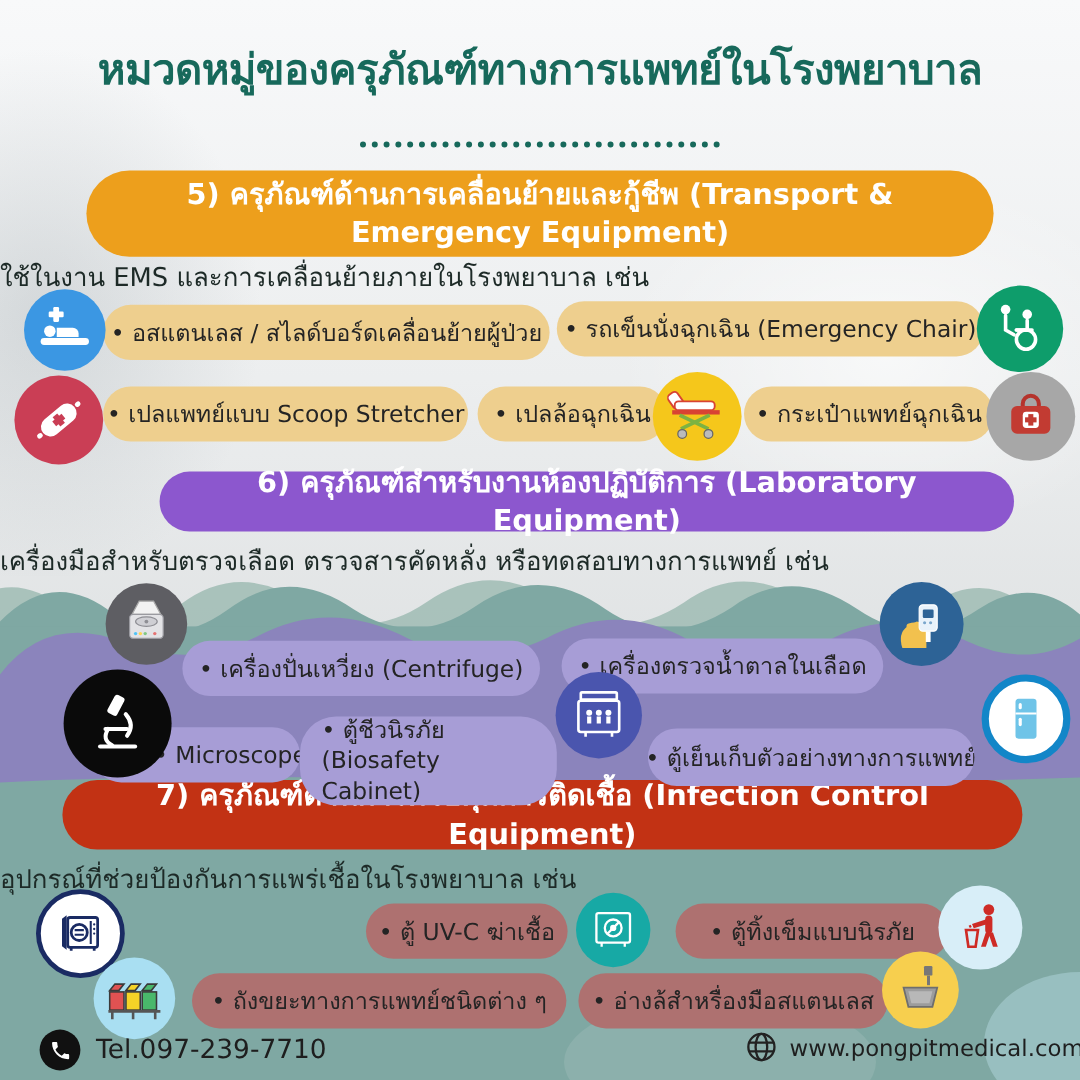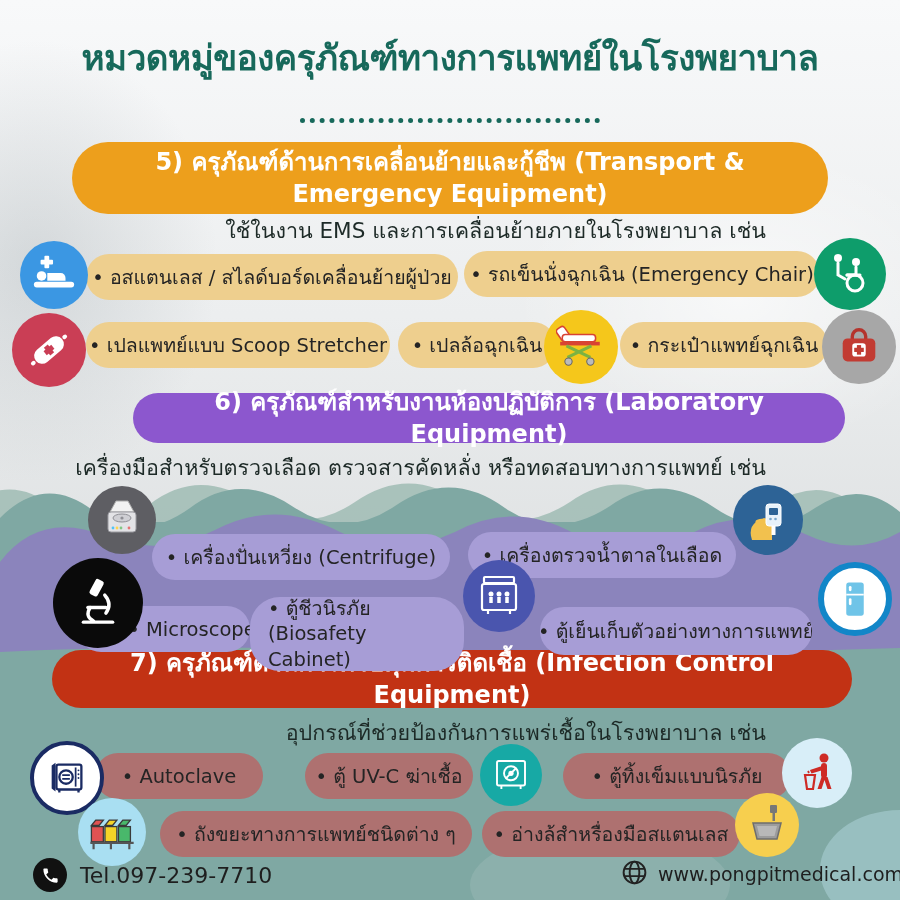--- a/index.html
+++ b/index.html
@@ -22,21 +22,21 @@
   .dots-divider{position:absolute;top:118px;left:50%;transform:translateX(-50%);
     width:300px;height:0;border-top:5px dotted #17695B;}
 
   .sec{position:absolute;display:flex;align-items:center;justify-content:center;
     color:#fff;font-weight:bold;font-size:24px;text-align:center;line-height:1.35;
     box-sizing:border-box;padding:0 34px;}
   .sec5{left:72px;top:142px;width:756px;height:72px;border-radius:36px;background:#ED9F1C;}
   .sec6{left:133px;top:393px;width:712px;height:50px;border-radius:25px;background:#8C57CE;}
   .sec7{left:52px;top:650px;width:800px;height:58px;border-radius:29px;background:#C23214;}
 
-  .desc{position:absolute;left:0;width:732px;text-align:right;font-size:21.5px;color:#1d2a27;margin-left:34px;}
+  .desc{position:absolute;left:0;width:732px;text-align:left;font-size:21.5px;color:#1d2a27;}
   .desc5{top:213px;}
   .desc6{top:450px;}
   .desc7{top:715px;}
 
   .pill{position:absolute;display:flex;align-items:center;justify-content:center;
     border-radius:26px;font-size:19.5px;color:#242424;white-space:nowrap;
     box-sizing:border-box;padding:0 14px;overflow:hidden;z-index:3;}
   .p5{background:#EECF8E;}
   .p6{background:#A79DD6;margin-top:35px;}
   .p7{background:#AE7170;}
@@ -237,21 +237,20 @@
       <rect x="13" y="10" width="26" height="26" rx="2"></rect>
         <circle cx="23" cy="23" r="7"></circle>
       <path d="M19 21h8 M19 25h8" stroke-width="1.8"></path>
         <path d="M33 13v20" stroke-width="1.8"></path>
       <circle cx="36" cy="16" r="1" fill="#1A2B63" stroke="none"></circle>
         <circle cx="36" cy="20" r="1" fill="#1A2B63" stroke="none"></circle>
         <circle cx="36" cy="24" r="1" fill="#1A2B63" stroke="none"></circle>
       <path d="M16 36v3 M36 36v3"></path>
       </svg>
   </div>
-  <div class="pill p7 pE1">• Autoclave</div>
   <div class="pill p7 pE2">• ตู้ UV-C ฆ่าเชื้อ</div>
   <div class="circ i-uvc">
     <svg viewBox="0 0 48 48" width="42" height="42" fill="none" stroke="#fff" stroke-width="2.2">
       <rect x="8" y="8" width="32" height="28" rx="2"></rect>
         <circle cx="24" cy="22" r="8"></circle>
       <circle cx="24" cy="22" r="3" fill="#fff" stroke="none"></circle>
         <path d="M30 16L18 28"></path>
       <path d="M13 36v4 M35 36v4"></path>
       </svg>
   </div>

